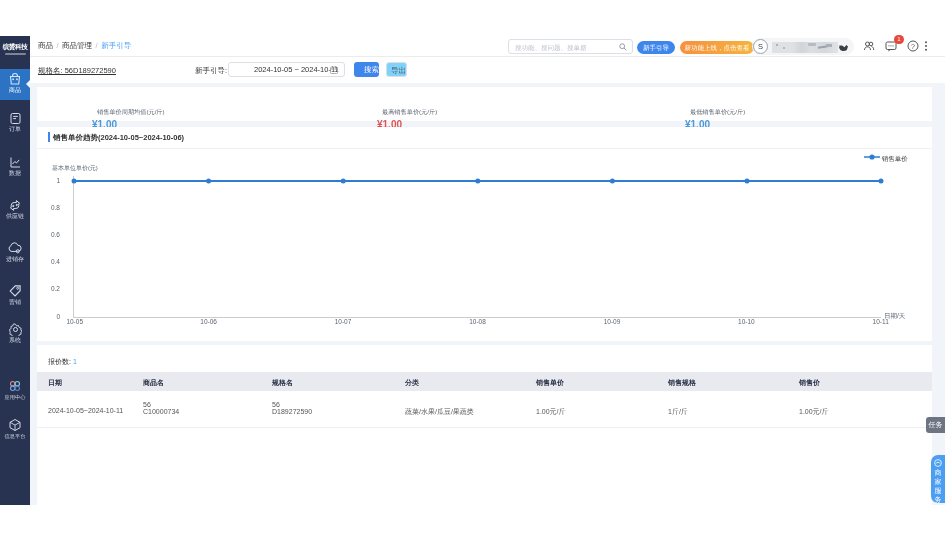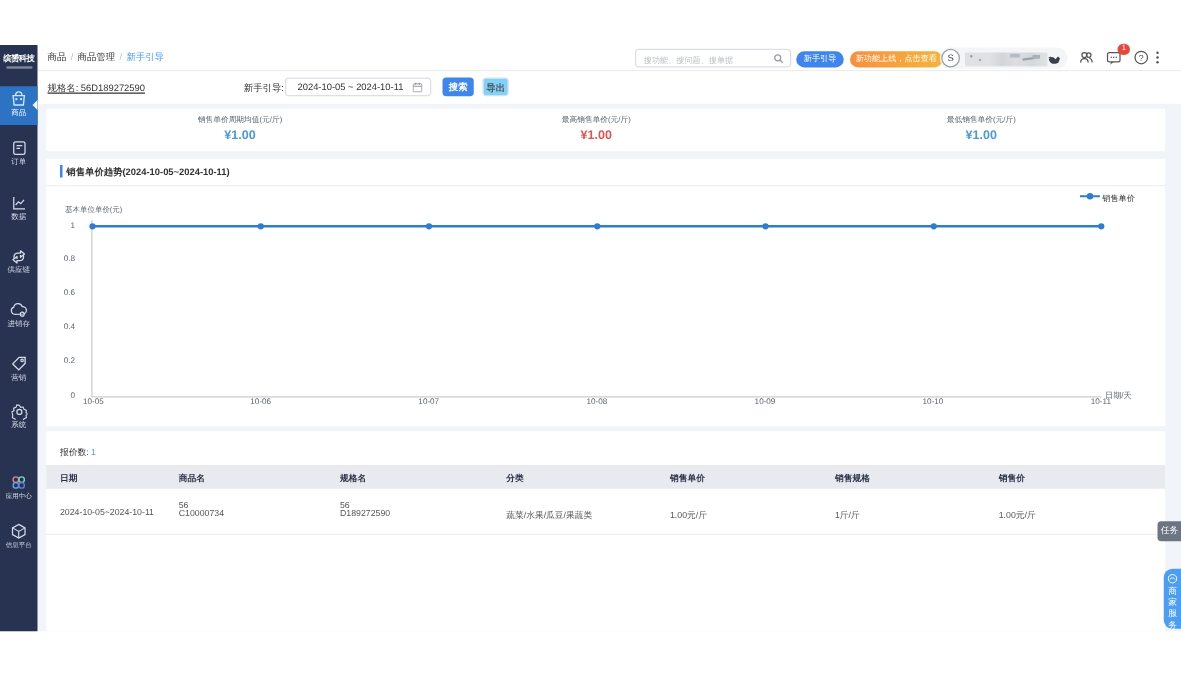--- a/index.html
+++ b/index.html
@@ -28,28 +28,28 @@
 #pill1{left:607px;width:38px;background:#3e86ec;}
 #pill2{left:650px;width:74px;background:linear-gradient(90deg,#f7903e,#f5b43d);}
 #userpill{position:absolute;left:722px;top:2px;width:102px;height:17px;background:#f4f5f7;border-radius:9px;}
 #avatar{position:absolute;left:1px;top:1px;width:15px;height:15px;border-radius:50%;background:#fff;border:1px solid #97a2ac;color:#3a444c;font-size:7.5px;text-align:center;line-height:13.5px;}
 #blur{position:absolute;left:20px;top:4px;width:66px;height:11px;border-radius:1px;background:linear-gradient(90deg,#dfe1e3 0 30%,#d2d5d8 45%,#dcdee1 60%,#d5d8db 80%,#e0e2e4);}
 #penicon{position:absolute;left:84px;top:4px;font-size:9px;color:#444;}
 .tico{position:absolute;top:4px;color:#555;}
 
 #filter{position:absolute;left:30px;top:21px;width:915px;height:26px;background:#fff;}
 #filter .lbl{position:absolute;font-size:7.5px;color:#333;top:9px;}
-#dateinput{position:absolute;left:198px;top:5px;width:117px;height:15px;border:1px solid #dcdfe6;border-radius:3px;font-size:7.5px;color:#333;line-height:13px;padding-left:9px;}
-.btn{position:absolute;top:5px;height:15px;border-radius:3px;font-size:7.5px;text-align:center;line-height:15px;font-weight:bold;}
+#dateinput{position:absolute;left:198px;top:5px;width:117px;height:15px;border:1px solid #dcdfe6;border-radius:3px;font-size:7.5px;color:#333;line-height:13px;padding-left:25px;}
+.btn{position:absolute;top:5px;height:15px;border-radius:3px;font-size:7.5px;text-align:right;line-height:15px;}
 #btnsearch{left:324px;width:25px;background:#3e86ec;color:#fff;}
 #btnexport{left:356px;width:21px;background:#7dd3fc;color:#555;border:1px solid #dcdfe6;}
 
 .card{position:absolute;background:#fff;}
 #stats{left:37px;top:51px;width:895px;height:34px;}
-.stat{position:absolute;top:0;width:200px;text-align:center;}
+.stat{position:absolute;top:16px;width:200px;text-align:left;}
 .stat .sl{font-size:6.5px;color:#5a6472;margin-top:5px;transform:scale(.95);}
 .stat .sv{font-size:10px;font-weight:bold;margin-top:2px;}
 .blue{color:#4a97d9;}
 .red{color:#e05252;}
 #chart{left:37px;top:91px;width:895px;height:214px;}
 #ctitle{position:absolute;left:16px;top:6px;font-size:7.5px;font-weight:bold;color:#333;}
 #cbar{position:absolute;left:11px;top:5px;width:2px;height:10px;background:#3e86ec;}
 #ctline{position:absolute;left:0;top:21px;width:895px;height:0;border-bottom:1px solid #f0f0f2;}
 #legend{position:absolute;left:827px;top:27px;font-size:6.5px;color:#333;}
 #ylab{position:absolute;left:15px;top:37px;font-size:6.5px;color:#5a6472;transform:scale(.92);transform-origin:left;}
@@ -140,21 +140,21 @@
         <div class="sl">最高销售单价(元/斤)</div>
         <div class="sv red">¥1.00</div>
       </div>
     <div class="stat" style="left:648px;">
         <div class="sl">最低销售单价(元/斤)</div>
         <div class="sv blue">¥1.00</div>
       </div>
   </div>
   <div class="card" id="chart">
     <div id="cbar"></div>
-    <div id="ctitle">销售单价趋势(2024-10-05~2024-10-11)</div>
+    <div id="ctitle">销售单价趋势(2024-10-05~2024-10-06)</div>
     <div id="ctline"></div>
     <div id="legend"><svg width="16" height="6" viewBox="0 0 16 6" style="vertical-align:1px">
           <line x1="0" y1="3" x2="16" y2="3" stroke="#2e7dd1" stroke-width="1.5"></line>
           <circle cx="8" cy="3" r="2.6" fill="#2e7dd1"></circle>
         </svg> 销售单价</div>
     <div id="ylab">基本单位单价(元)</div>
     <svg style="position:absolute;left:0;top:0" width="895" height="214" viewBox="0 0 895 214">
       <line x1="36.5" y1="49" x2="36.5" y2="190.5" stroke="#ccc" stroke-width="1"></line>
       <line x1="36.5" y1="190.5" x2="844" y2="190.5" stroke="#ccc" stroke-width="1"></line>
       <polyline points="37,54 844,54" stroke="#2e7dd1" stroke-width="2" fill="none"></polyline>

